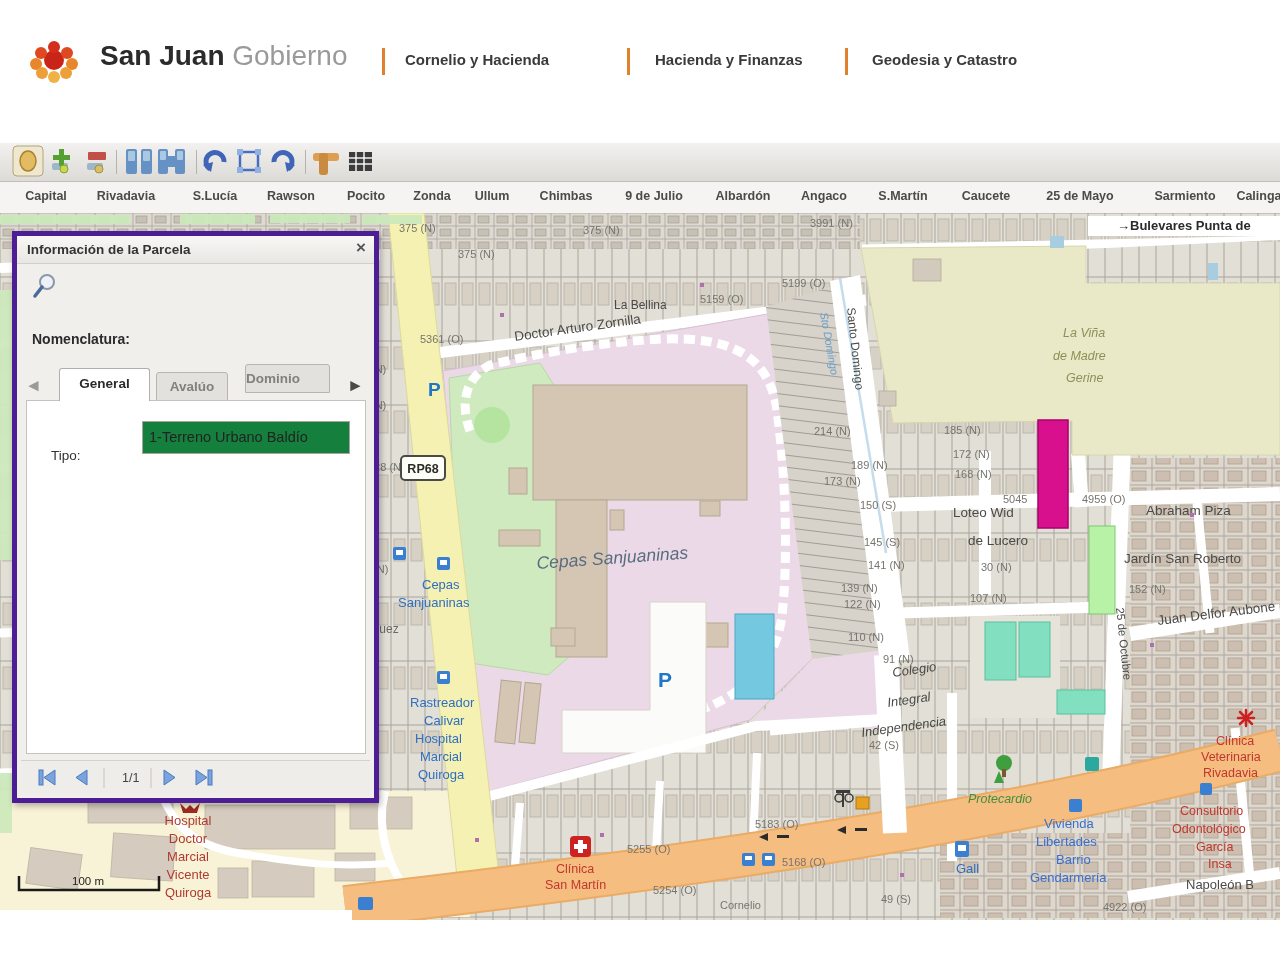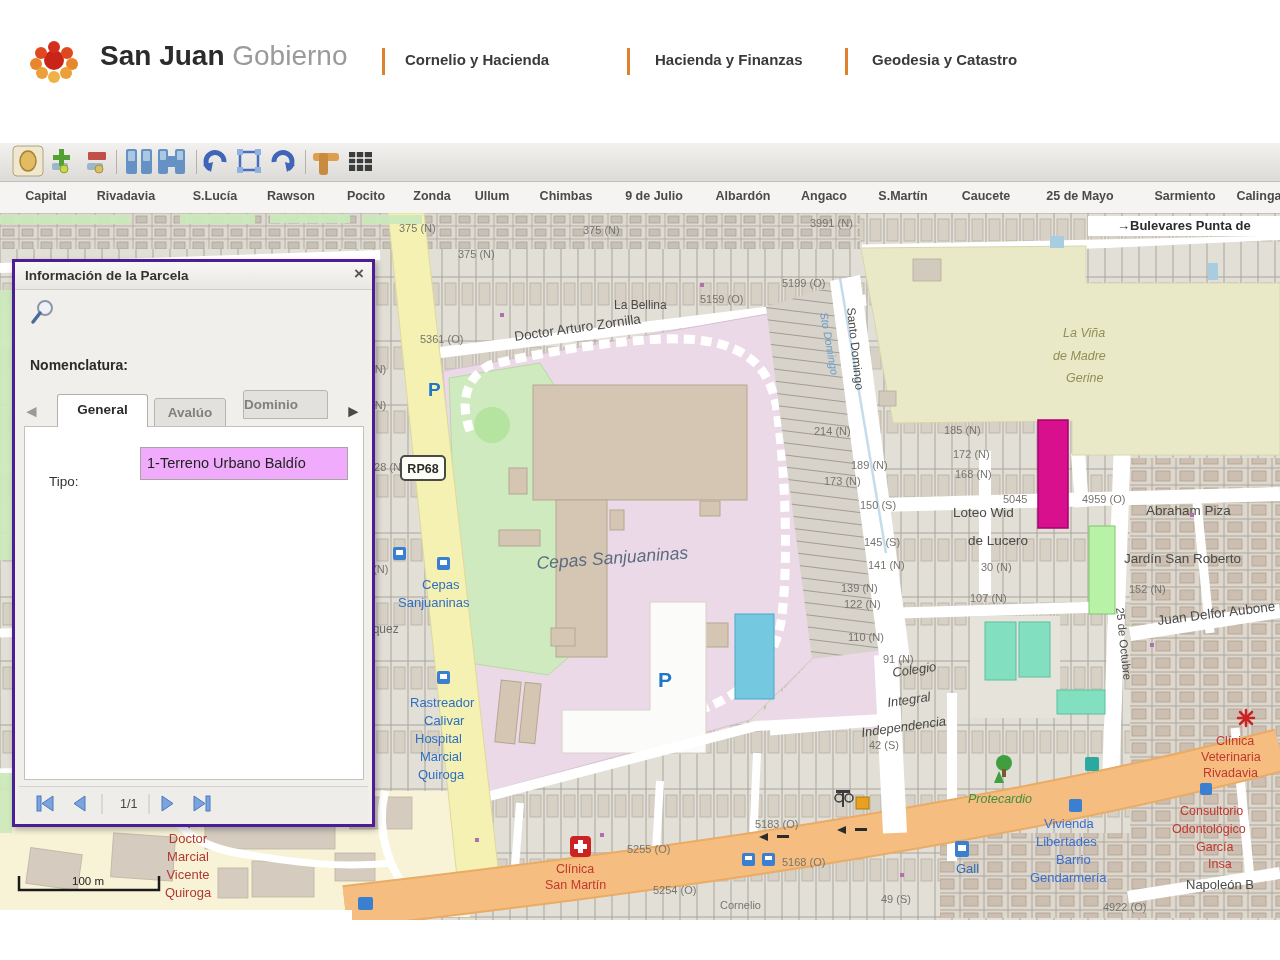--- a/index.html
+++ b/index.html
@@ -428,21 +428,21 @@
         <rect x="1150" y="430" width="4" height="4"></rect>
   <rect x="600" y="620" width="4" height="4"></rect>
         <rect x="240" y="100" width="4" height="4"></rect>
   <rect x="1190" y="300" width="4" height="4"></rect>
         <rect x="475" y="625" width="4" height="4"></rect>
 </g>
 <path d="M994 570 l5 -12 5 12z" fill="#3f9f3f"></path>
 </svg>
 
 <div id="panel" style="position:absolute;left:12px;top:231px;width:357px;height:562px;
-  background:#f0efec;border:3px solid #4c1d95;box-shadow:2px 3px 6px rgba(0,0,0,0.28);margin-top:28px;">
+  background:#f0efec;border:5px solid #4c1d95;box-shadow:2px 3px 6px rgba(0,0,0,0.28);">
   <div style="position:absolute;left:0;top:0;width:100%;height:27px;
     background:linear-gradient(#f8f7f5,#e9e7e3);border-bottom:1px solid #d2cfca;">
     <span style="position:absolute;left:10px;top:6px;font-size:13.5px;font-weight:bold;color:#333;">Información de la Parcela</span>
     <span style="position:absolute;right:8px;top:2px;font-size:17px;color:#555;font-weight:bold;">×</span>
   </div>
   <svg width="26" height="28" style="position:absolute;left:15px;top:36px;">
     <circle cx="15" cy="10" r="7" fill="#eef2f6" stroke="#8a98a8" stroke-width="2"></circle>
     <line x1="10" y1="15" x2="3" y2="24" stroke="#4a6a9a" stroke-width="3.5" stroke-linecap="round"></line>
   </svg>
   <div style="position:absolute;left:15px;top:95px;font-size:14px;font-weight:bold;color:#2b2b2b;">Nomenclatura:</div>
@@ -454,21 +454,21 @@
     font-size:13.5px;font-weight:bold;color:#2b2b2b;line-height:30px;z-index:3;">General</div>
   <div style="position:absolute;left:139px;top:136px;width:70px;height:27px;background:#e3e1dd;
     border:1px solid #b8b5b0;border-radius:3px 3px 0 0;text-align:center;
     font-size:13.5px;font-weight:bold;color:#81807c;line-height:27px;">Avalúo</div>
   <div style="position:absolute;left:228px;top:128px;width:83px;height:27px;background:#e3e1dd;
     border:1px solid #b8b5b0;border-radius:3px 3px 0 0;text-align:left;
     font-size:13.5px;font-weight:bold;color:#81807c;line-height:27px;">Dominio</div>
 
   <div style="position:absolute;left:9px;top:164px;width:338px;height:352px;background:#fff;border:1px solid #c5c2bd;">
     <div style="position:absolute;left:24px;top:47px;font-size:13.5px;color:#333;">Tipo:</div>
-    <div style="position:absolute;left:115px;top:20px;width:200px;height:31px;background:#f0abfc;
+    <div style="position:absolute;left:115px;top:20px;width:200px;height:31px;background:#15803d;
       border:1px solid #a8a5a0;font-size:14.5px;color:#222;line-height:31px;padding-left:6px;white-space:nowrap;">1-Terreno Urbano Baldío</div>
   </div>
 
   <div style="position:absolute;left:4px;top:524px;width:349px;height:34px;background:#efedea;border-top:1px solid #d5d2cd;">
     <svg width="349" height="34">
       <g fill="#7ba3dd" stroke="#4a7ac0" stroke-width="1">
         <rect x="18" y="9" width="4" height="15"></rect>
             <path d="M34 9 L23 16.5 34 24z"></path>
         <path d="M66 9 L55 16.5 66 24z"></path>
         <path d="M143 9 L154 16.5 143 24z"></path>

